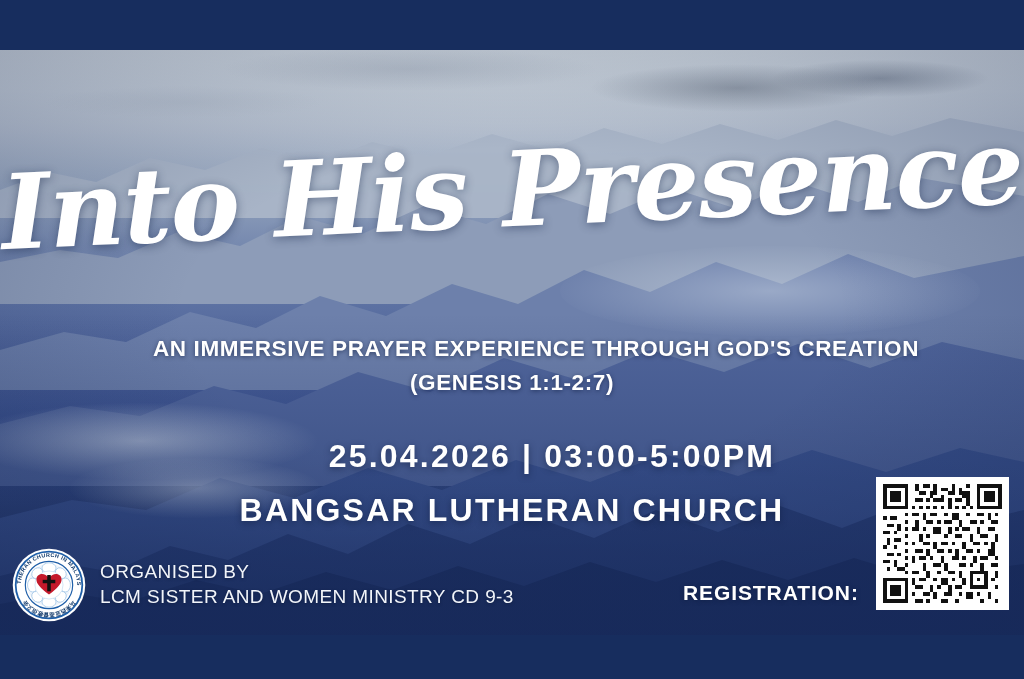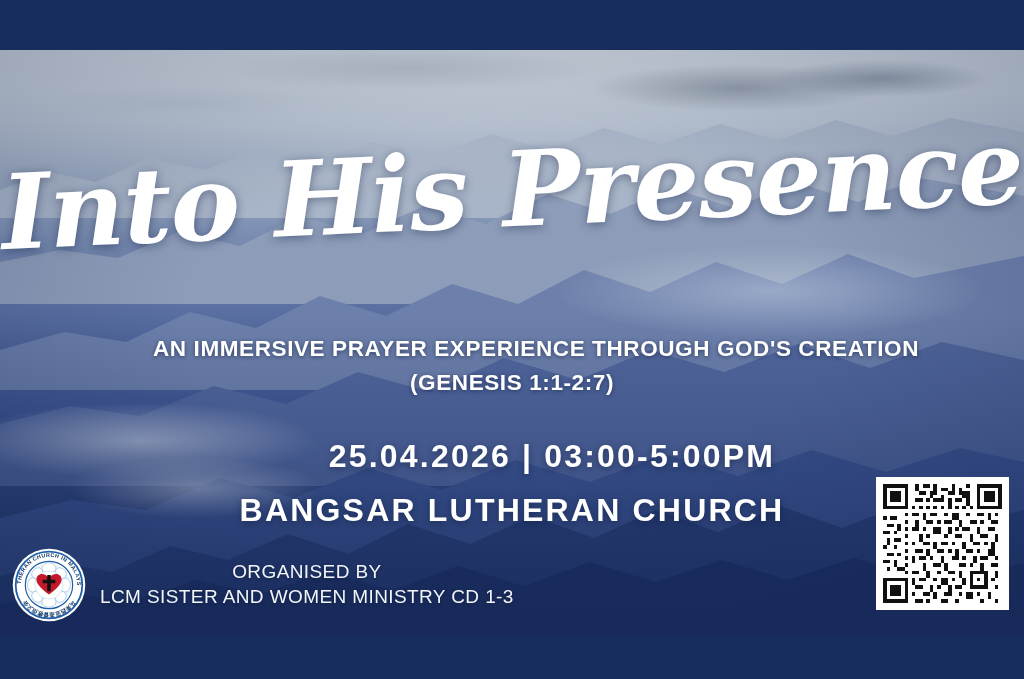--- a/index.html
+++ b/index.html
@@ -183,21 +183,20 @@
     top: 548px;
     display: flex;
     align-items: center;
     gap: 14px;
   }
   .organiser-lines {
     display: flex;
     flex-direction: column;
     gap: 3px;
     padding-bottom: 2px;
-    text-align: center;
   }
   .organiser-lines span {
     font-size: 19px;
     font-weight: 400;
     letter-spacing: .4px;
     color: #f2f5fa;
     text-shadow: 0 1px 3px rgba(14,27,60,.65);
     white-space: nowrap;
   }
 
@@ -351,24 +350,25 @@
         <text font-family="Liberation Sans, sans-serif" font-size="7.4" font-weight="700" fill="#123a6b" letter-spacing="0.5">
           <textPath href="#ringTop" startOffset="50%" text-anchor="middle">LUTHERAN CHURCH IN MALAYSIA</textPath>
         </text>
         <text font-family="DejaVu Sans, sans-serif" font-size="7.6" font-weight="700" fill="#123a6b">
           <textPath href="#ringBot" startOffset="50%" text-anchor="middle">马来西亚基督教信义会</textPath>
         </text>
       </svg>
 
       <div class="organiser-lines">
         <span>ORGANISED BY</span>
-        <span>LCM SISTER AND WOMEN MINISTRY CD 1-3</span>
+        <span>LCM SISTER AND WOMEN MINISTRY CD 9-3</span>
       </div>
     </div>
 
+    <div class="registration-label">REGISTRATION:</div>
 
     <div class="qr">
       <svg viewBox="0 0 33 33" shape-rendering="crispEdges">
         <rect width="33" height="33" fill="#ffffff"></rect>
         <g fill="#111111">
 
           <rect x="0" y="0" width="7" height="1"></rect>
             <rect x="0" y="6" width="7" height="1"></rect>
           <rect x="0" y="0" width="1" height="7"></rect>
             <rect x="6" y="0" width="1" height="7"></rect>

